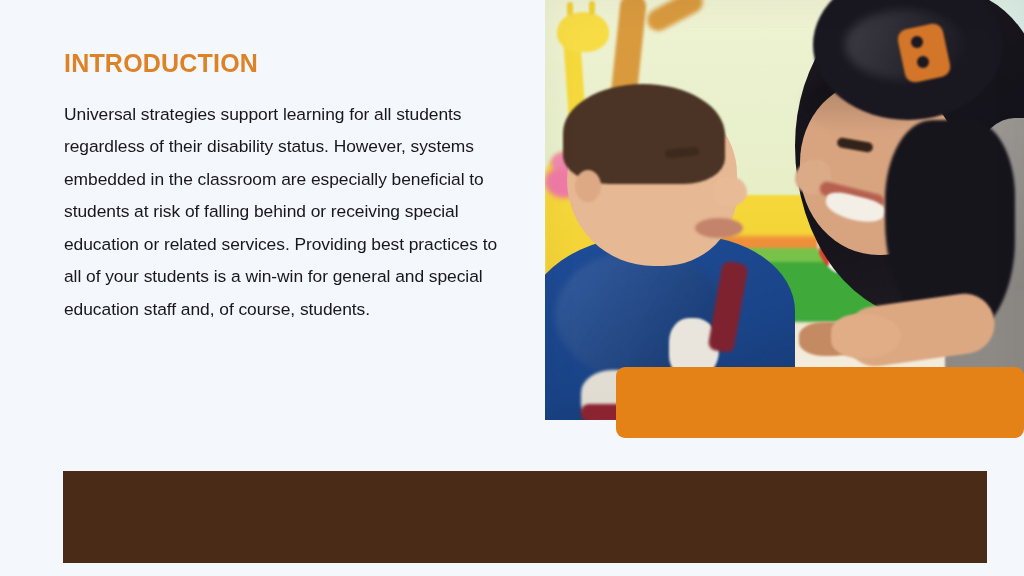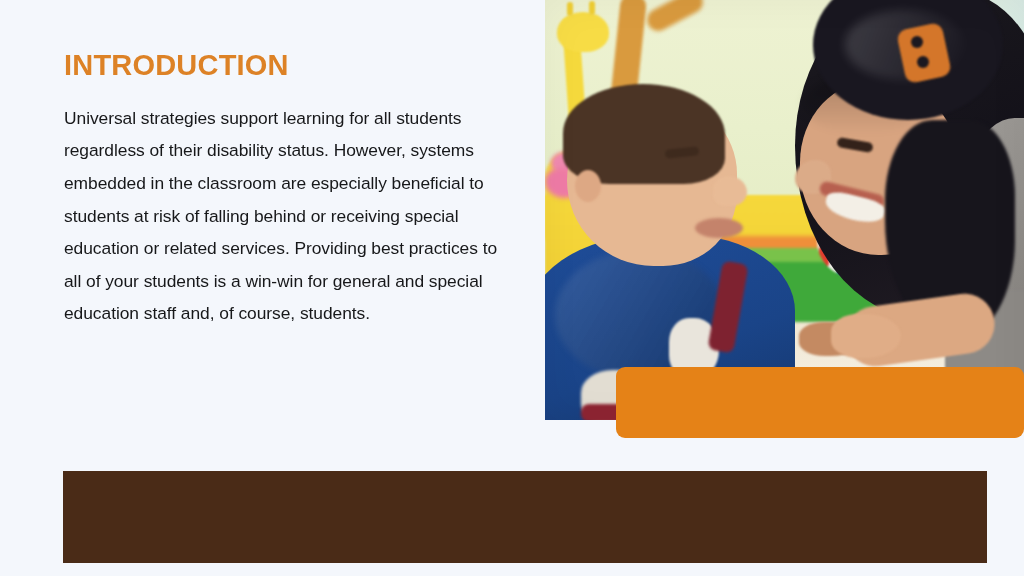--- a/index.html
+++ b/index.html
@@ -21,21 +21,21 @@
   }
 
   
   #text-column {
     position: absolute;
     left: 64px;
     top: 50px;
     width: 452px;
   }
   #slide-title {
-    font-size: 29px;
+    font-size: 25px;
     font-weight: bold;
     letter-spacing: 0.2px;
     color: #dd8226;
     line-height: 1.1;
     margin: 0 0 20px 0;
     white-space: nowrap;
   }
   #body-text {
     font-size: 17.4px;
     line-height: 32.6px;

